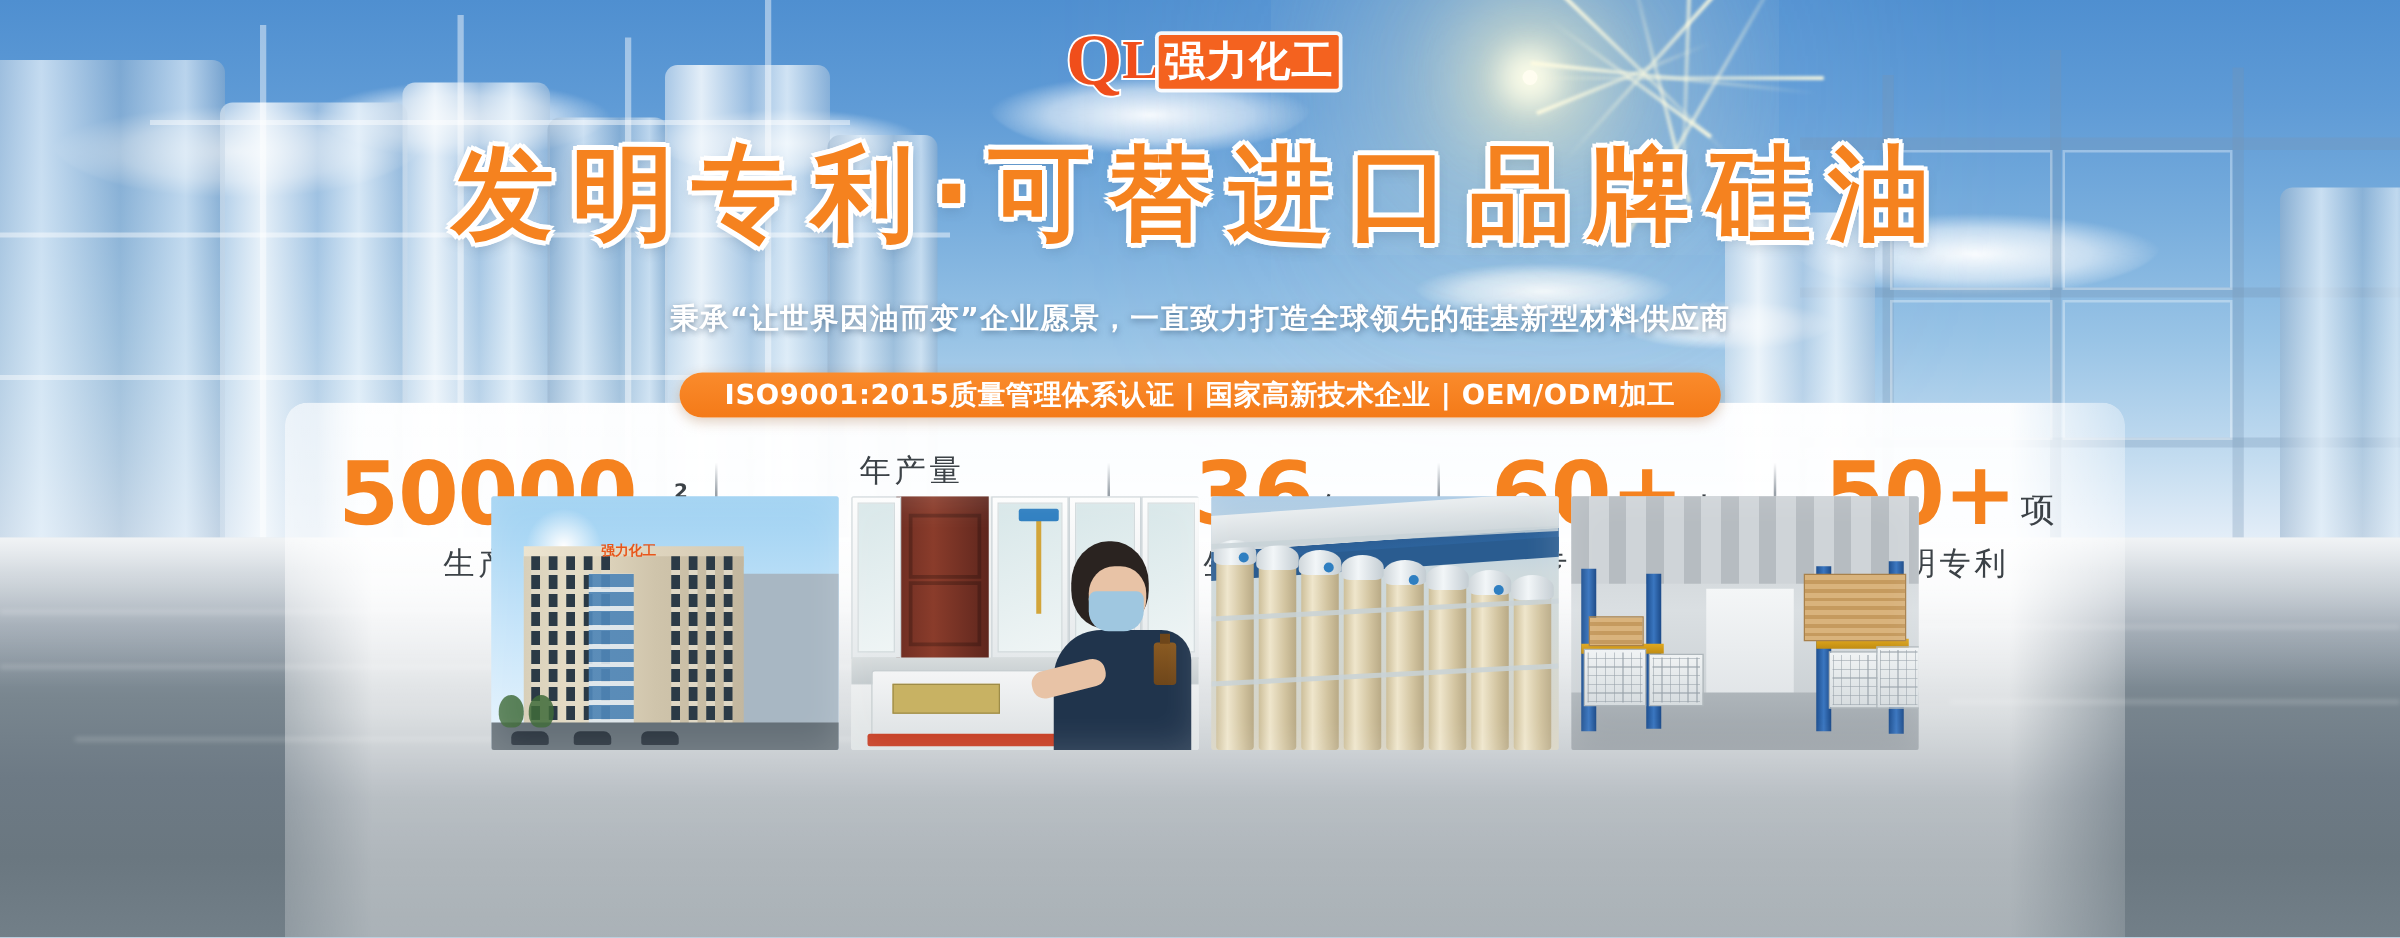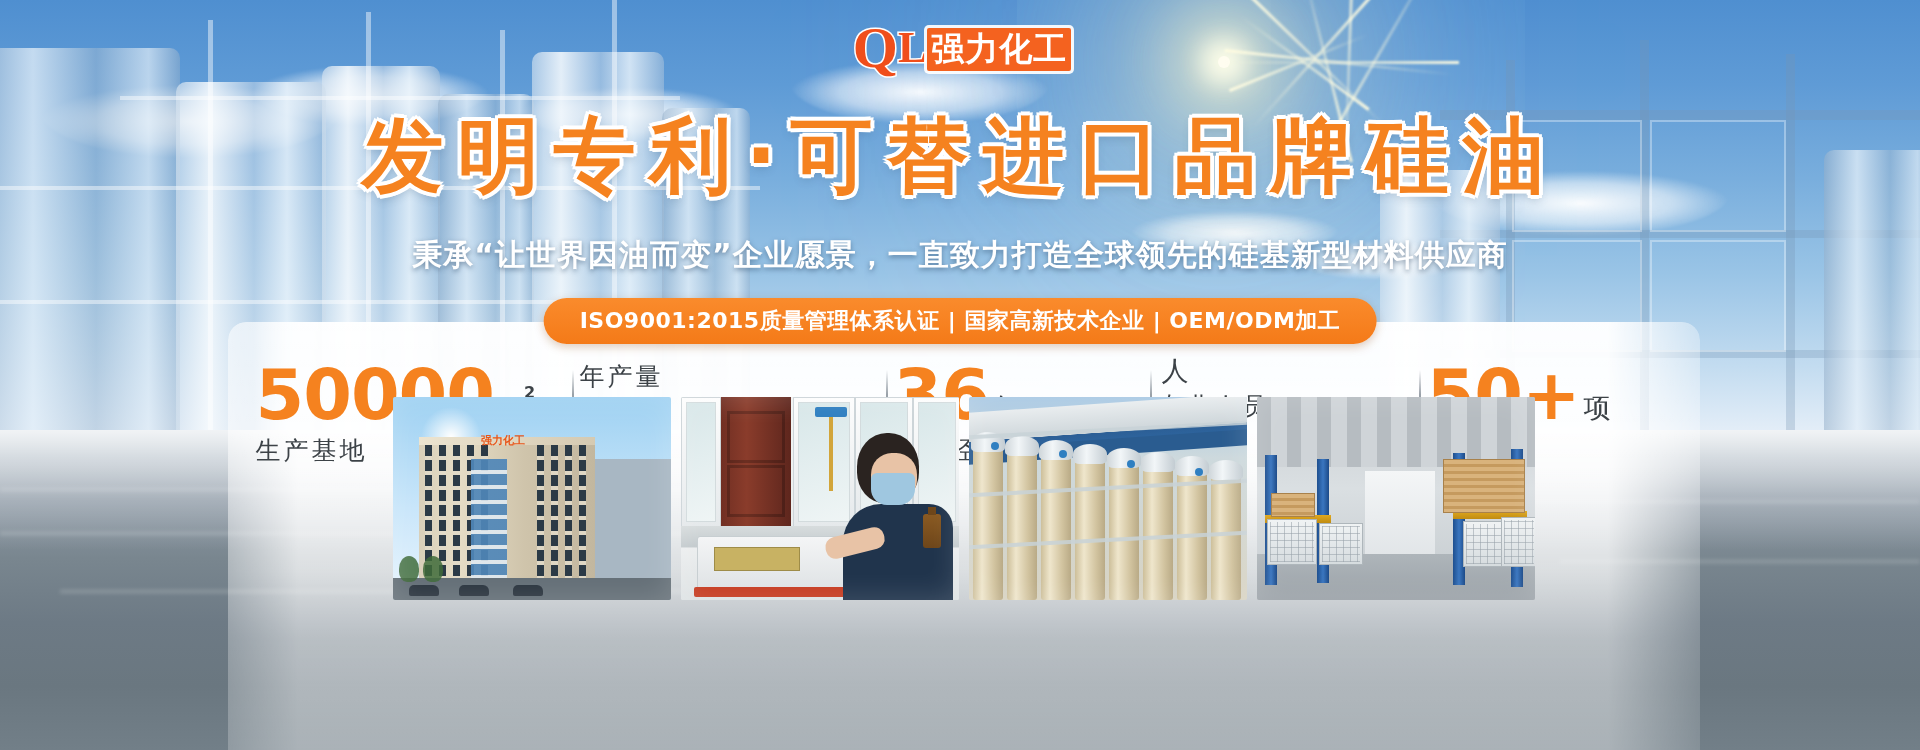--- a/index.html
+++ b/index.html
@@ -221,36 +221,36 @@
     white-space: nowrap;
   }
 
   
   .subtitle {
     position: absolute;
     left: 0; top: 238px;
     width: 1920px;
     text-align: center;
     font-family: "DejaVu Sans", "Liberation Sans", sans-serif;
-    font-size: 30px;
+    font-size: 23px;
     line-height: 34px;
     font-weight: bold;
     color: #ffffff;
     letter-spacing: 1px;
     text-shadow: 0 2px 5px rgba(40,70,100,.55);
     white-space: nowrap;
   }
 
   
   .cert-pill {
     position: absolute;
     left: 50%;
     transform: translateX(-50%);
     top: 298px;
-    height: 46px;
+    height: 36px;
     padding: 0 36px;
     display: flex;
     align-items: center;
     border-radius: 26px;
     background: linear-gradient(180deg, #fa8b2c 0%, #f47a18 100%);
     box-shadow: 0 3px 10px rgba(140,70,10,.28);
   }
   .cert-text {
     font-family: "DejaVu Sans", "Liberation Sans", sans-serif;
     font-size: 22px;
@@ -265,21 +265,21 @@
     position: absolute;
     left: 232px; top: 358px;
     width: 1468px; height: 110px;
     display: flex;
     align-items: flex-start;
     justify-content: center;
   }
   .stat {
     display: flex;
     flex-direction: column;
-    align-items: flex-start;
+    align-items: center;
     justify-content: flex-start;
     padding: 0 6px;
   }
   .stat-s0 { width: 310px; }
   .stat-s1 { width: 300px; }
   .stat-s2 { width: 250px; }
   .stat-s3 { width: 255px; }
   .stat-s4 { width: 250px; }
 
   .stat-top {
@@ -632,20 +632,21 @@
         <span class="stat-num">36</span>
         <span class="stat-unit cn">年</span>
       </div>
       <div class="stat-label">生产经验</div>
     </div>
 
     <div class="stat-div"></div>
 
     <div class="stat stat-s3">
       <div class="stat-top">
+        <span class="stat-num">60+</span>
         <span class="stat-unit cn">人</span>
       </div>
       <div class="stat-label">专业人员</div>
     </div>
 
     <div class="stat-div"></div>
 
     <div class="stat stat-s4">
       <div class="stat-top">
         <span class="stat-num">50+</span>

